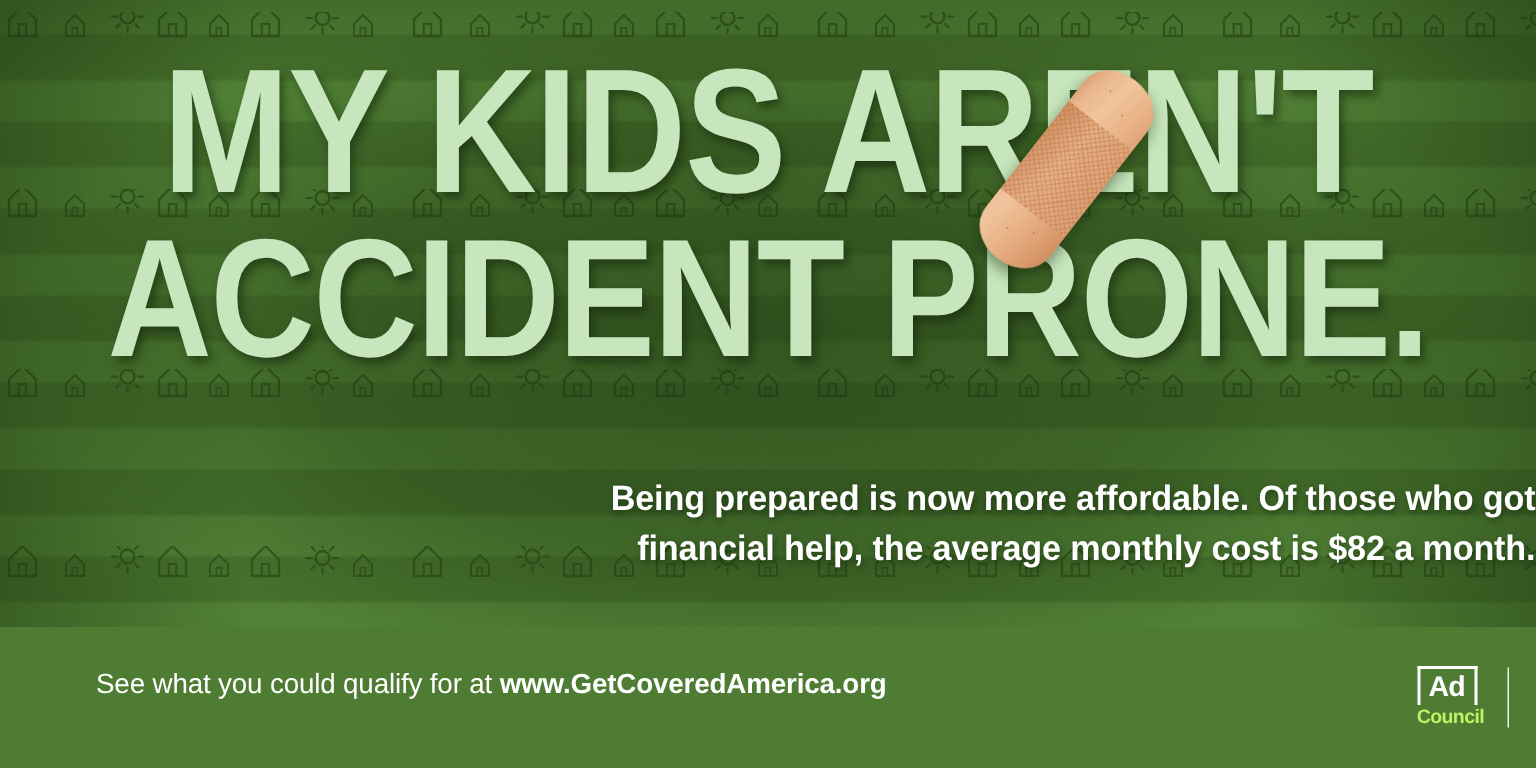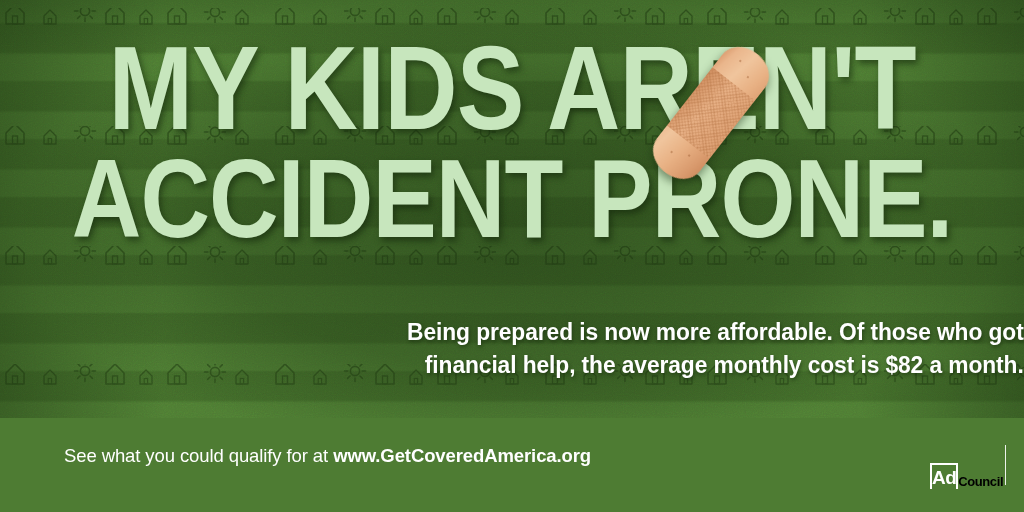--- a/index.html
+++ b/index.html
@@ -197,22 +197,22 @@
     display: flex;
     align-items: center;
     gap: 16px;
   }
 
   
   .adcouncil {
     width: 44px;
     height: 48px;
     display: flex;
-    flex-direction: row;
-    align-items: flex-end;
+    flex-direction: column;
+    align-items: flex-start;
     justify-content: center;
   }
   .adc-box {
     width: 40px;
     height: 26px;
     border: 2.5px solid #ffffff;
     border-bottom: none;
     box-sizing: border-box;
     display: flex;
     align-items: center;
@@ -220,21 +220,21 @@
   }
   .adc-ad {
     color: #ffffff;
     font-family: "Liberation Sans Narrow", "Liberation Sans", sans-serif;
     font-weight: 700;
     font-size: 19px;
     line-height: 1;
     letter-spacing: -0.5px;
   }
   .adc-council {
-    color: #000000;
+    color: #bef264;
     font-family: "Liberation Sans Narrow", "Liberation Sans", sans-serif;
     font-weight: 700;
     font-size: 13px;
     line-height: 1.1;
     letter-spacing: -0.4px;
     margin-top: 1px;
   }
 
   .logo-divider {
     width: 1.5px;

